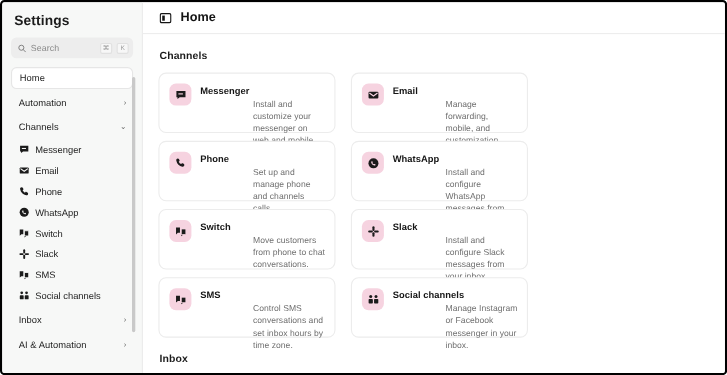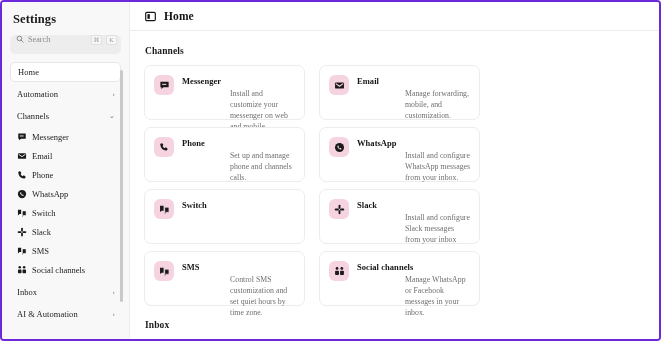--- a/index.html
+++ b/index.html
@@ -6,25 +6,24 @@
   html, body {
     width: 661px; height: 341px;
     font-family: "Liberation Sans", sans-serif;
     background: #ffffff;
     overflow: hidden;
   }
   #app {
     position: relative;
     width: 661px; height: 341px;
     background: #ffffff;
-    border: 2px solid #6d28d9;
+    border: 2px solid #000000;
     border-radius: 4px;
     display: flex;
     overflow: hidden;
-    font-family: Liberation Serif, serif;
   }
 
   
   .sidebar {
     width: 128px;
     height: 100%;
     background: #f7f8f7;
     border-right: 1px solid #ececec;
     position: relative;
     display: flex;
@@ -37,20 +36,21 @@
     color: #1b1b1b;
     padding: 10px 0 0 11px;
     letter-spacing: .1px;
   }
   .search-wrap { padding: 8px 8px 0 8px; }
   .search-box {
     height: 19px;
     background: #ededed;
     border-radius: 5px;
     display: flex;
+    align-items: center;
     padding: 0 4px 0 6px;
     gap: 4px;
   }
   .search-ico { flex: none; display: block; }
   .search-text {
     font-size: 8px;
     color: #8a8a8a;
     flex: 1;
     letter-spacing: .1px;
   }
@@ -368,20 +368,21 @@
         <div class="card">
           <div class="card-ico">
             <svg width="11" height="11" viewBox="0 0 16 16">
               <path d="M1.5 2.6h5.2v7.1H3.9L1.5 11.8z" fill="#1b1b1b"></path>
               <path d="M8.4 4.6h6.1v7.3h-3.4l-2.7 2.2z" fill="#1b1b1b"></path>
               <rect x="8.4" y="4.6" width="6.1" height="7.3" fill="none" stroke="#f6d3e0" stroke-width="1"></rect>
             </svg>
           </div>
           <div class="card-body">
             <div class="card-title">Switch</div>
+            <div class="card-desc">Move customers from phone to chat conversations.</div>
           </div>
         </div>
 
         <div class="card">
           <div class="card-ico">
             <svg width="11" height="11" viewBox="0 0 16 16">
               <rect x="6.6" y="1" width="2.8" height="6.2" rx="1.4" fill="#1b1b1b"></rect>
               <rect x="6.6" y="8.8" width="2.8" height="6.2" rx="1.4" fill="#1b1b1b"></rect>
               <rect x="1" y="6.6" width="6.2" height="2.8" rx="1.4" fill="#1b1b1b"></rect>
               <rect x="8.8" y="6.6" width="6.2" height="2.8" rx="1.4" fill="#1b1b1b"></rect>
@@ -396,36 +397,36 @@
         <div class="card">
           <div class="card-ico">
             <svg width="11" height="11" viewBox="0 0 16 16">
               <path d="M1.5 2.6h5.2v7.1H3.9L1.5 11.8z" fill="#1b1b1b"></path>
               <path d="M8.4 4.6h6.1v7.3h-3.4l-2.7 2.2z" fill="#1b1b1b"></path>
               <rect x="8.4" y="4.6" width="6.1" height="7.3" fill="none" stroke="#f6d3e0" stroke-width="1"></rect>
             </svg>
           </div>
           <div class="card-body">
             <div class="card-title">SMS</div>
-            <div class="card-desc">Control SMS customization and set quiet hours by time zone.</div>
+            <div class="card-desc">Control SMS conversations and set inbox hours by time zone.</div>
           </div>
         </div>
 
         <div class="card">
           <div class="card-ico">
             <svg width="11" height="11" viewBox="0 0 16 16">
               <circle cx="4.4" cy="3.6" r="2" fill="#1b1b1b"></circle>
               <circle cx="11.4" cy="3.6" r="2" fill="#1b1b1b"></circle>
               <rect x="1.6" y="7" width="5.6" height="6" rx="1" fill="#1b1b1b"></rect>
               <rect x="8.8" y="7" width="5.6" height="6" rx="1" fill="#1b1b1b"></rect>
             </svg>
           </div>
           <div class="card-body">
             <div class="card-title">Social channels</div>
-            <div class="card-desc">Manage WhatsApp or Facebook messages in your inbox.</div>
+            <div class="card-desc">Manage Instagram or Facebook messenger in your inbox.</div>
           </div>
         </div>
 
       </div>
 
       <div class="section-title inbox">Inbox</div>
     </div>
   </section>
 
 </div>

